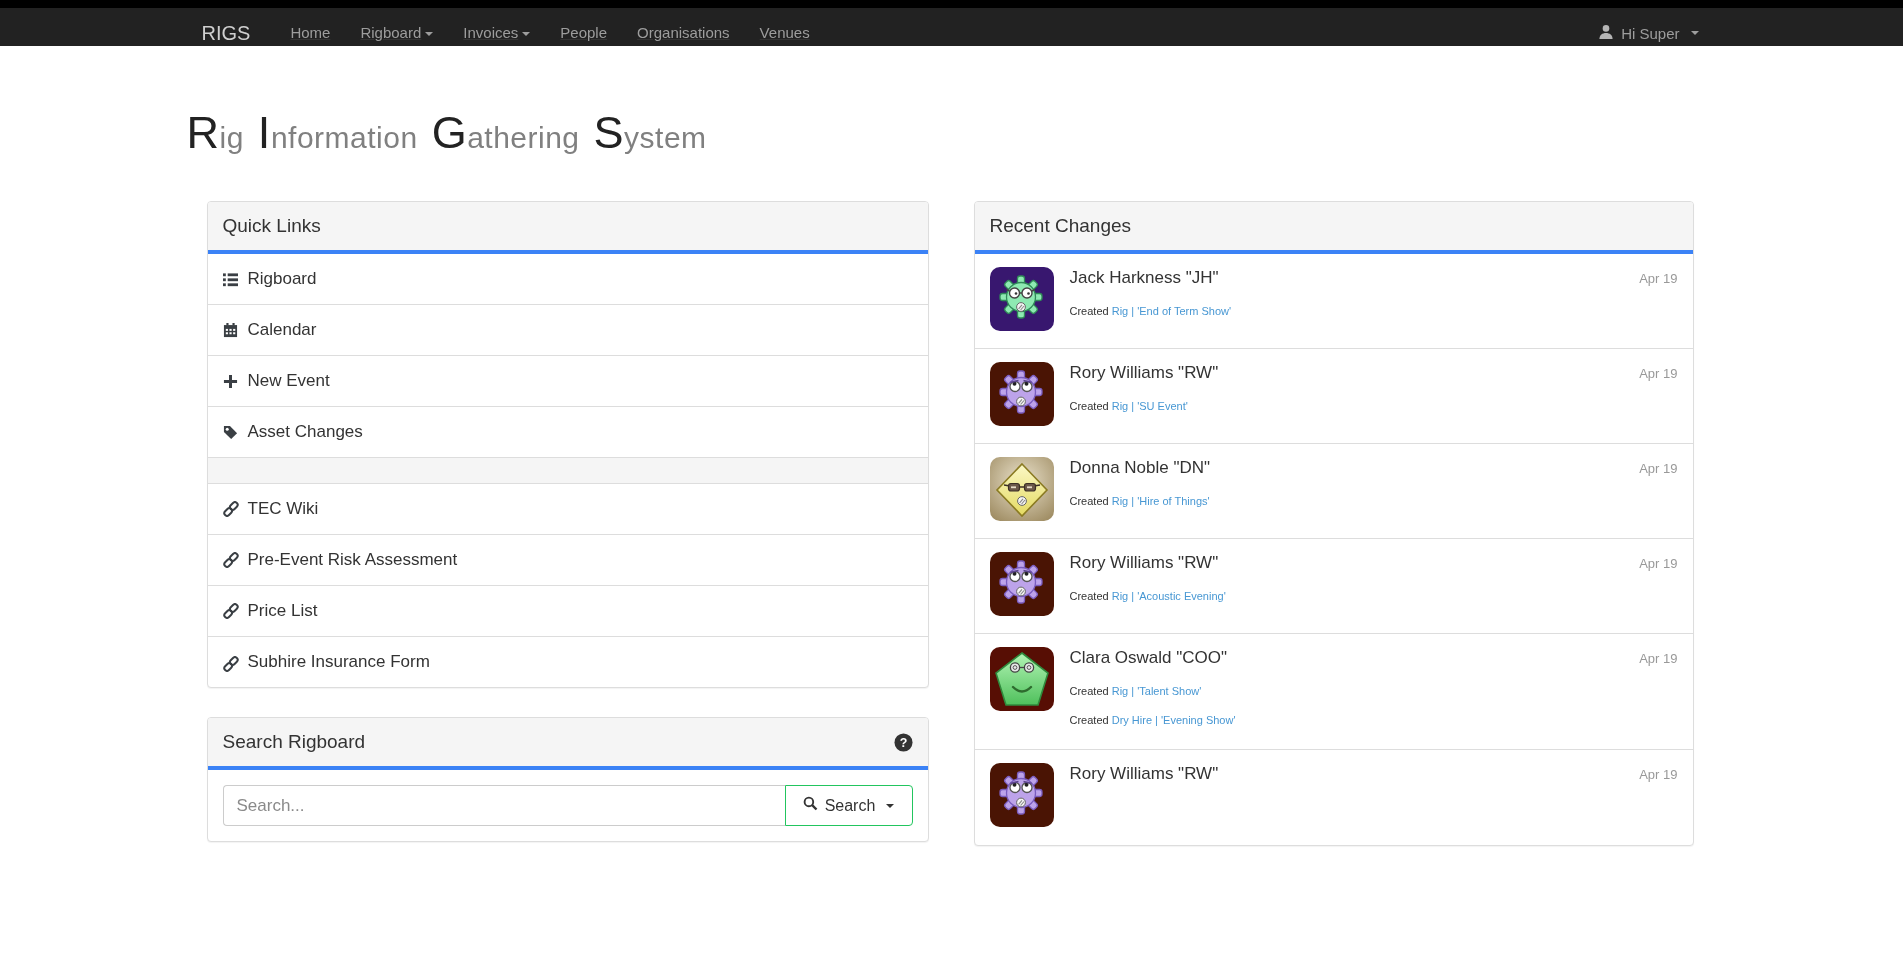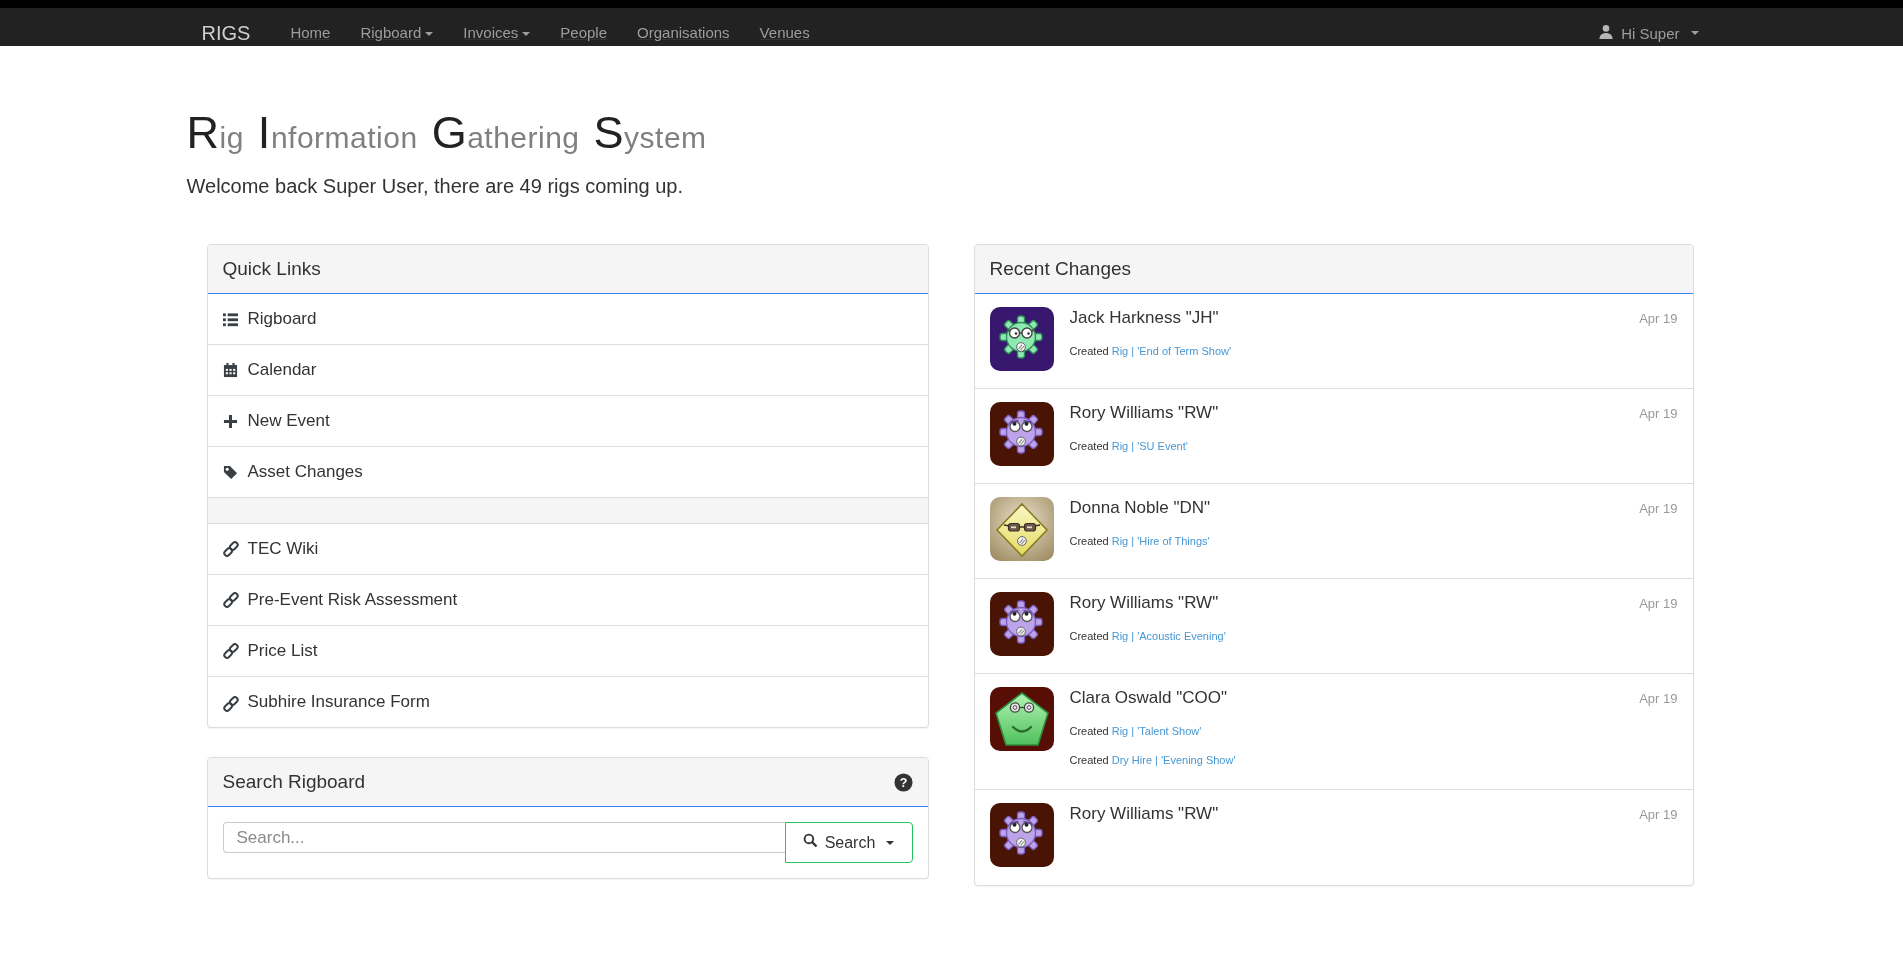--- a/index.html
+++ b/index.html
@@ -22,35 +22,35 @@
   .app-title .cap { font-size:45px; color:#222; }
   .app-title .rest { font-size:30px; color:#808080; }
   .app-title .word { margin-right:14px; }
   .welcome { font-size:20px; margin:20px 0 0 0; color:#333; font-weight:400; }
 
   .row { display:flex; gap:45px; margin:46px 20px 0 20px; align-items:flex-start; }
   .col-left { width:722px; }
   .col-right { width:720px; }
 
   .panel { border:1px solid #ddd; border-radius:4px; background:#fff; box-shadow:0 1px 1px rgba(0,0,0,.05); }
-  .panel-heading { background:#f5f5f5; border-bottom:1px solid #3b82f6; padding:13px 15px; font-size:19px; color:#333; border-radius:3px 3px 0 0; display:flex; align-items:center; }
+  .panel-heading { background:#f5f5f5; border-bottom:4px solid #3b82f6; padding:13px 15px; font-size:19px; color:#333; border-radius:3px 3px 0 0; display:flex; align-items:center; }
   .panel-heading .help { margin-left:auto; cursor:pointer; display:flex; }
 
   
   .list-group { list-style:none; margin:0; padding:0; }
   .list-group li { padding:15px; border-bottom:1px solid #ddd; font-size:17px; color:#333; display:flex; align-items:center; gap:9px; cursor:pointer; }
   .list-group li:last-child { border-bottom:none;align-items:flex-end; }
   .list-group li.spacer { background:#f5f5f5; height:26px; padding:0 15px; cursor:default; }
   .list-group .qicon { display:flex; width:16px; justify-content:center; color:#3a3f44; }
 
   
   .search-panel { margin-top:29px; }
   .panel-body { padding:15px; }
   .input-group { display:flex; }
-  .search-input { flex:1; height:31px; border:1px solid #ccc; border-right:none; border-radius:4px 0 0 4px; padding:12px 13px; font-size:17px; color:#0369a1; font-family:"Liberation Sans", sans-serif; outline:none; }
+  .search-input { flex:1; height:41px; border:1px solid #ccc; border-right:none; border-radius:4px 0 0 4px; padding:12px 13px; font-size:17px; color:#0369a1; font-family:"Liberation Sans", sans-serif; outline:none; }
   .search-input::placeholder { color:#8a8a8a; }
   .search-btn { height:41px; width:128px; border:1px solid #22c55e; background:#fff; border-radius:0 4px 4px 0; font-size:16px; color:#333; display:flex; align-items:center; justify-content:center; gap:7px; cursor:pointer; font-family:"Liberation Sans", sans-serif; }
 
   
   .changes-list { list-style:none; margin:0; padding:0; }
   .changes-list li { position:relative; padding:14px 15px 23px 95px; border-bottom:1px solid #ddd; min-height:95px; }
   .changes-list li:last-child { border-bottom:none; }
   .avatar { position:absolute; left:15px; top:13px; width:64px; height:64px; }
   .entry-head { display:flex; align-items:baseline; }
   .entry-name { font-size:17px; color:#333; }
@@ -92,21 +92,20 @@
             <path d="M1.4 15c0-4.1 3-6.1 6.6-6.1s6.6 2 6.6 6.1z"></path>
           </svg></span>
       <span>Hi Super</span>
       <span class="caret"></span>
     </div>
   </div>
 </nav>
 
 <div class="container">
   <h1 class="app-title" id="app-title"><span class="word"><span class="cap">R</span><span class="rest">ig</span></span><span class="word"><span class="cap">I</span><span class="rest">nformation</span></span><span class="word"><span class="cap">G</span><span class="rest">athering</span></span><span class="word"><span class="cap">S</span><span class="rest">ystem</span></span></h1>
-  <p class="welcome">Welcome back Super User, there are 49 rigs coming up.</p>
 
   <div class="row">
     <div class="col-left">
       <div class="panel">
         <div class="panel-heading">
           <span>Quick Links</span>
         </div>
         <ul class="list-group" id="quick-links-list">
             <li>
               <span class="qicon">

